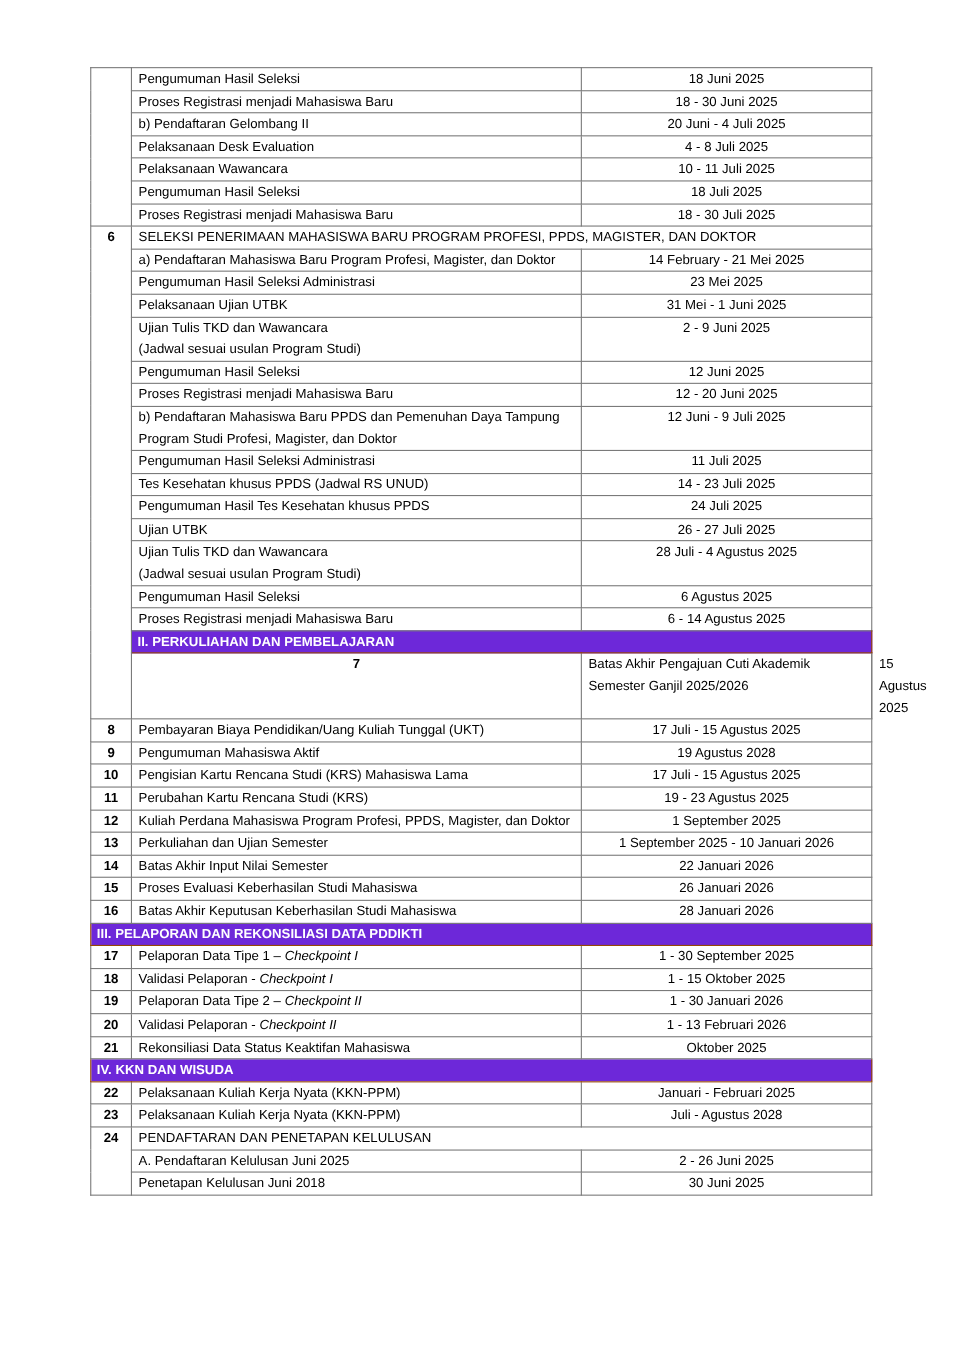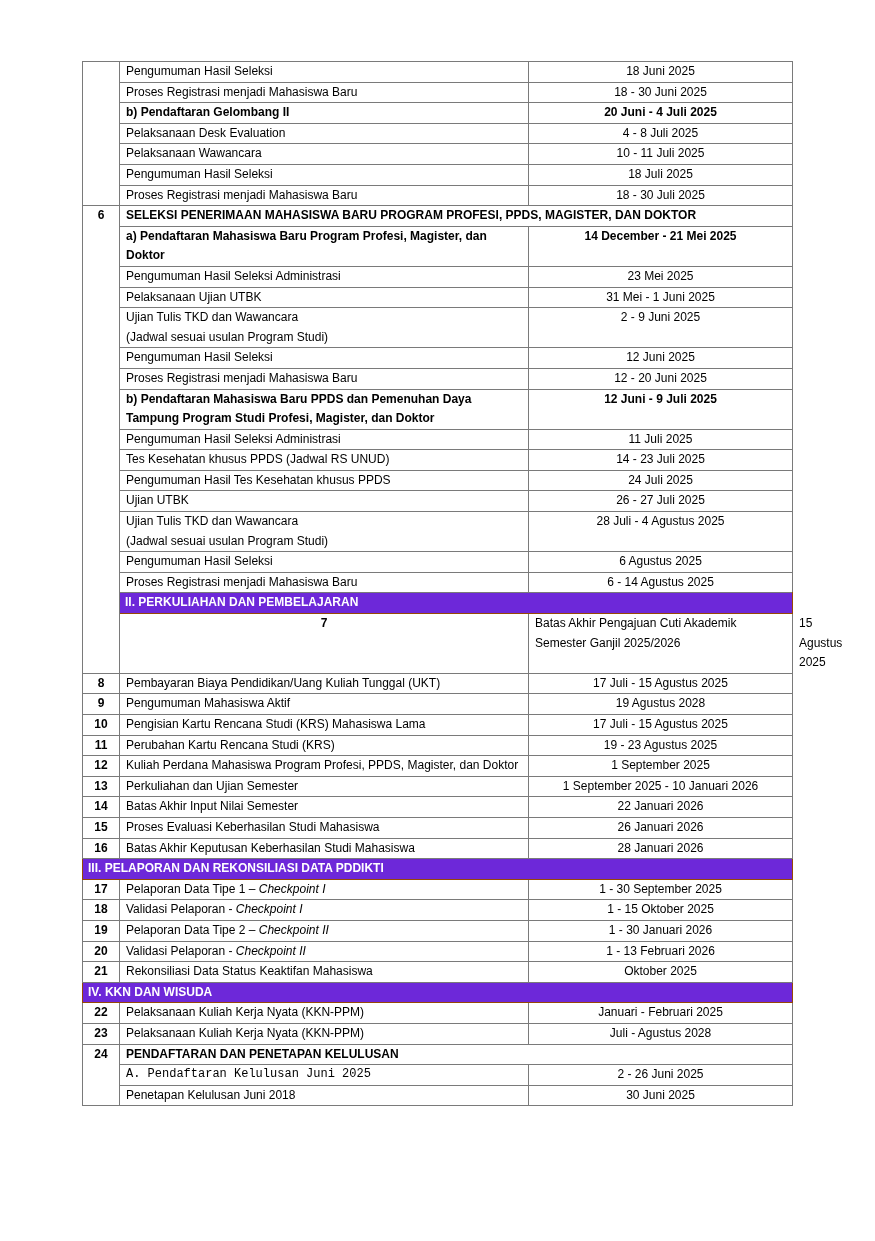--- a/index.html
+++ b/index.html
@@ -8,23 +8,23 @@
   table.sched { position:absolute; left:82px; top:61px; width:710px;
          border-collapse:collapse; table-layout:fixed; font-size:12px; }
   table.sched td { border:1px solid #7a7a7a; padding:0 6px; line-height:19.6px; vertical-align:top; }
   col.c-no { width:37px; }
   col.c-act { width:409px; }
   col.c-date { width:264px; }
   td.no { text-align:center; font-weight:bold; }
   td.act { }
   td.date { text-align:center; }
   td.ind { padding-left:27px; }
-  td.ind2 { padding-left:25px;font-family:Liberation Mono, monospace; }
+  td.ind2 { padding-left:25px; }
   td.ind3 { padding-left:43px; }
-  .bold { font-weight:bold; }
+  .bold { font-weight:normal; }
   td.mid { vertical-align:middle; }
   tr.section td { background:#6d28d9; color:#ffffff; font-weight:bold; padding-left:5px; border-color:#974706; }
   em { }
 </style>
 </head>
 <body>
 
 <table class="sched">
   <colgroup>
       <col class="c-no">
@@ -62,21 +62,21 @@
       <td class="act ind">Proses Registrasi menjadi Mahasiswa Baru</td>
       <td class="date">18 - 30 Juli 2025</td>
     </tr>
 
     <tr>
       <td class="no" rowspan="17">6</td>
       <td class="act bold" colspan="2">SELEKSI PENERIMAAN MAHASISWA BARU PROGRAM PROFESI, PPDS, MAGISTER, DAN DOKTOR</td>
     </tr>
     <tr>
       <td class="act bold">a) Pendaftaran Mahasiswa Baru Program Profesi, Magister, dan Doktor</td>
-      <td class="date bold mid">14 December - 21 Mei 2025</td>
+      <td class="date bold mid">14 February - 21 Mei 2025</td>
     </tr>
     <tr>
       <td class="act ind">Pengumuman Hasil Seleksi Administrasi</td>
       <td class="date">23 Mei 2025</td>
     </tr>
     <tr>
       <td class="act ind">Pelaksanaan Ujian UTBK</td>
       <td class="date">31 Mei - 1 Juni 2025</td>
     </tr>
     <tr>

